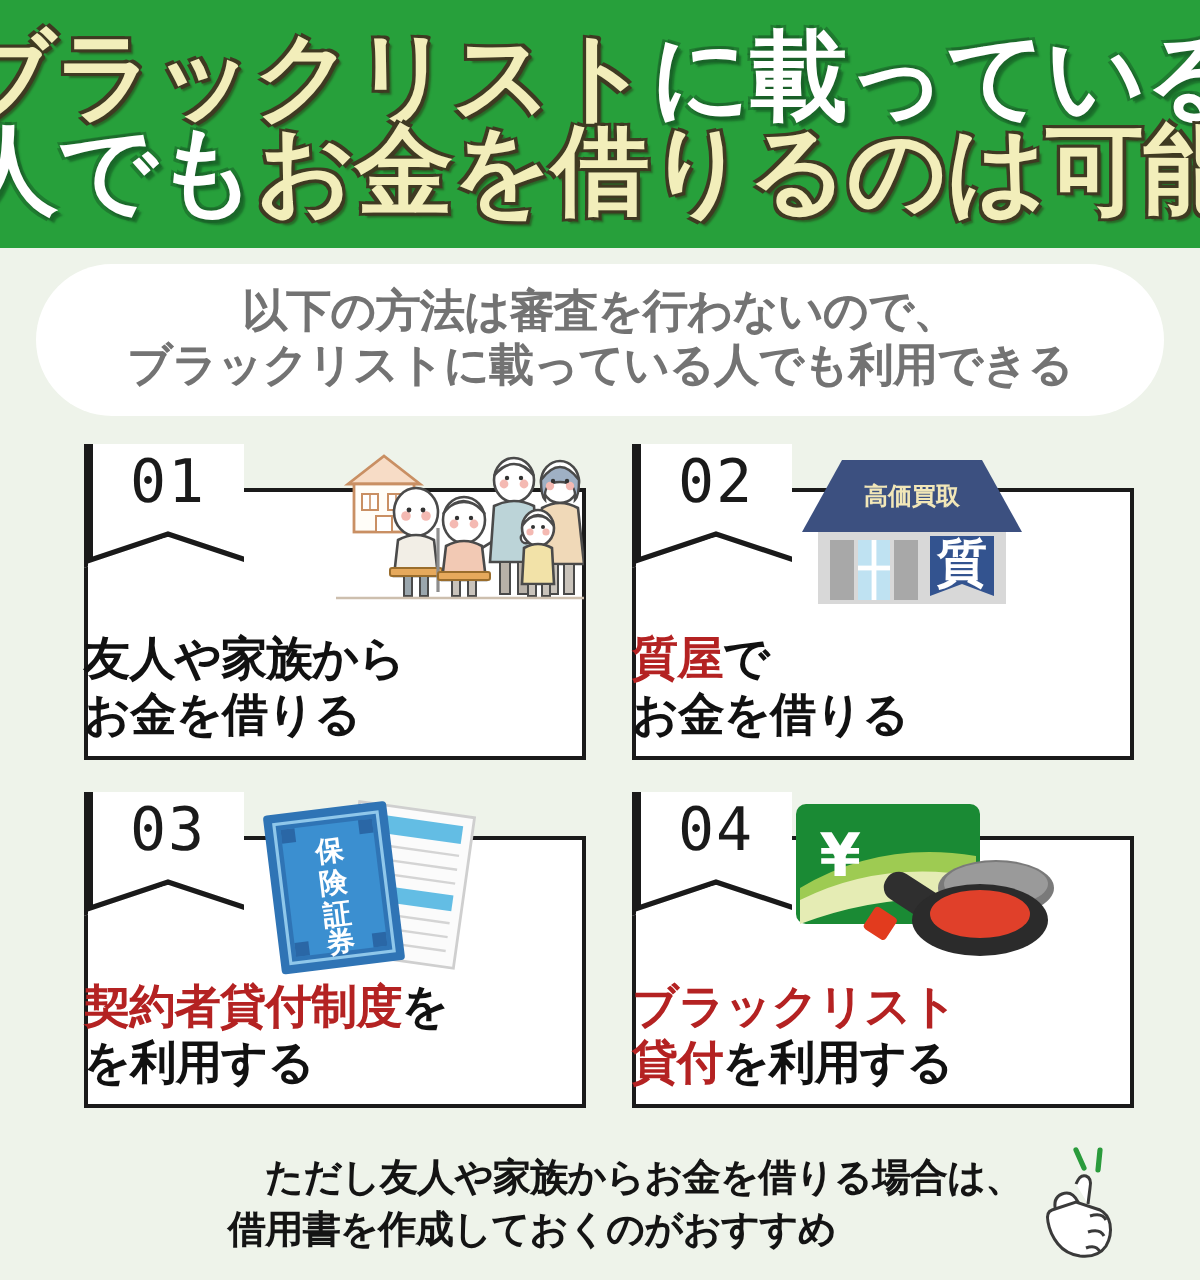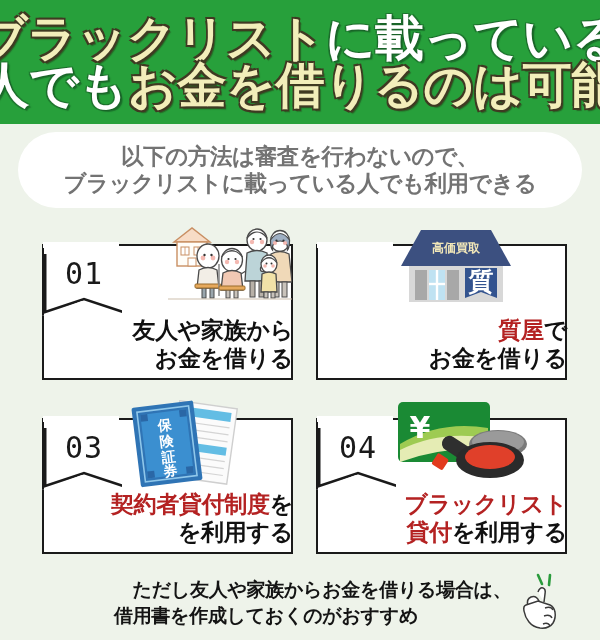--- a/index.html
+++ b/index.html
@@ -79,37 +79,36 @@
     position:absolute;left:1px;top:20px;width:76px;height:6px;
     background:#ffffff;
   }
 
   .ribbon{
     position:absolute;left:0px;top:0px;width:80px;height:62px;
     background:#ffffff;
     clip-path:polygon(0 0,100% 0,100% 100%,50% 76%,0 100%);
     border-left:2.5px solid #1a1a1a;
     box-sizing:border-box;
-    margin-top:32px;
   }
   .ribbon-num{
     position:absolute;left:0;top:2px;width:80px;
     text-align:center;
     font-family:"DejaVu Sans Mono","Liberation Mono",monospace;
     font-size:30px;font-weight:normal;color:#1a1a1a;
     letter-spacing:1px;
   }
   .ribbon-v{
     position:absolute;left:0;top:0;width:80px;height:62px;
     pointer-events:none;
   }
 
   .card-label{
     position:absolute;left:0;bottom:10px;width:251px;
-    text-align:right;
+    text-align:left;
   }
   .card-label .cl{
     font-weight:bold;font-size:23px;line-height:28px;
     white-space:nowrap;letter-spacing:-0.3px;
   }
   .t-red{color:#b42222;margin-top:40px;}
   .t-black{color:#111111;}
 
   .art{
     position:absolute;
@@ -244,20 +243,26 @@
       </div>
       <div class="cl">
         <span class="t-black">お金を借りる</span>
       </div>
     </div>
   </div>
 
   <div class="card c2">
     <div class="card-box"></div>
     <div class="box-mask"></div>
+    <div class="ribbon">
+      <svg class="ribbon-v" viewBox="0 0 80 62">
+        <path d="M1.2 0 L1.2 58 L40 45 L79 58" fill="none" stroke="#1a1a1a" stroke-width="2.6"></path>
+      </svg>
+      <div class="ribbon-num">02</div>
+    </div>
 
     <svg class="art" style="left:79px;top:4px;" width="122" height="76" viewBox="0 0 122 76">
       <polygon points="26,4 96,4 116,40 6,40" fill="#3c5080"></polygon>
       <text x="61" y="26" text-anchor="middle" font-size="12" font-weight="bold" fill="#f2e7b8" font-family="'DejaVu Sans',sans-serif">高価買取</text>
       <rect x="14" y="40" width="94" height="36" fill="#d8d8d8"></rect>
       <rect x="20" y="44" width="12" height="30" fill="#a8a8a8"></rect>
       <rect x="34" y="44" width="16" height="30" fill="#bfe2f2"></rect>
       <rect x="52" y="44" width="12" height="30" fill="#a8a8a8"></rect>
       <line x1="34" y1="58" x2="50" y2="58" stroke="#fff" stroke-width="2.4"></line>
       <line x1="42" y1="44" x2="42" y2="74" stroke="#fff" stroke-width="2.4"></line>

